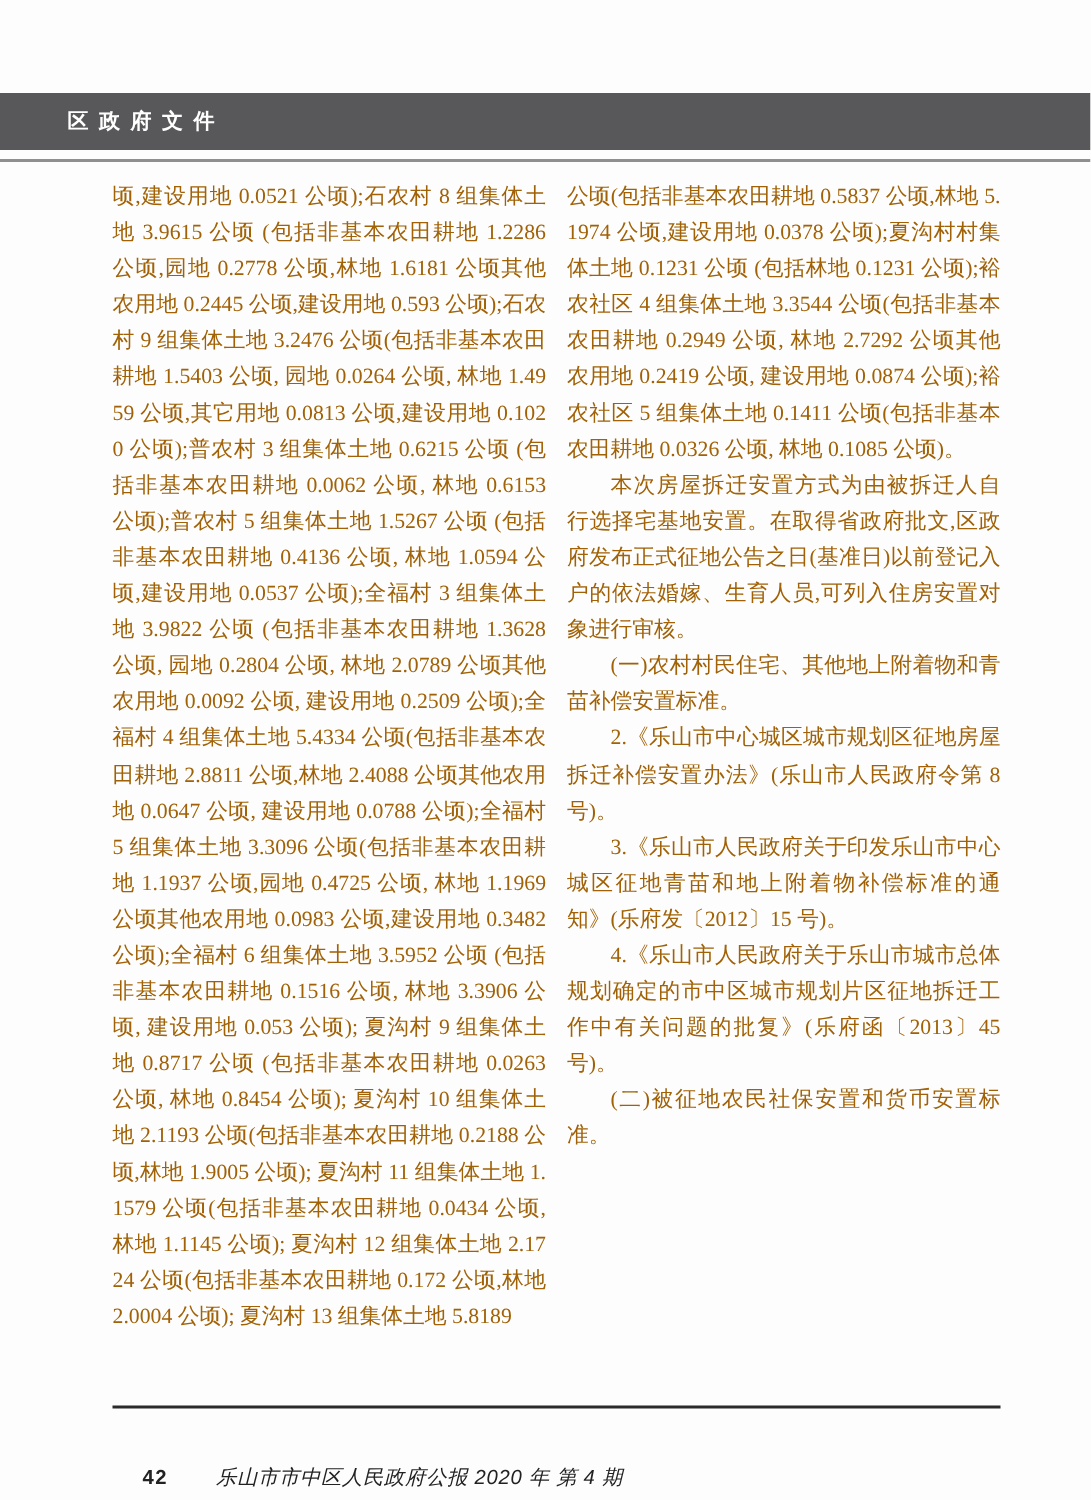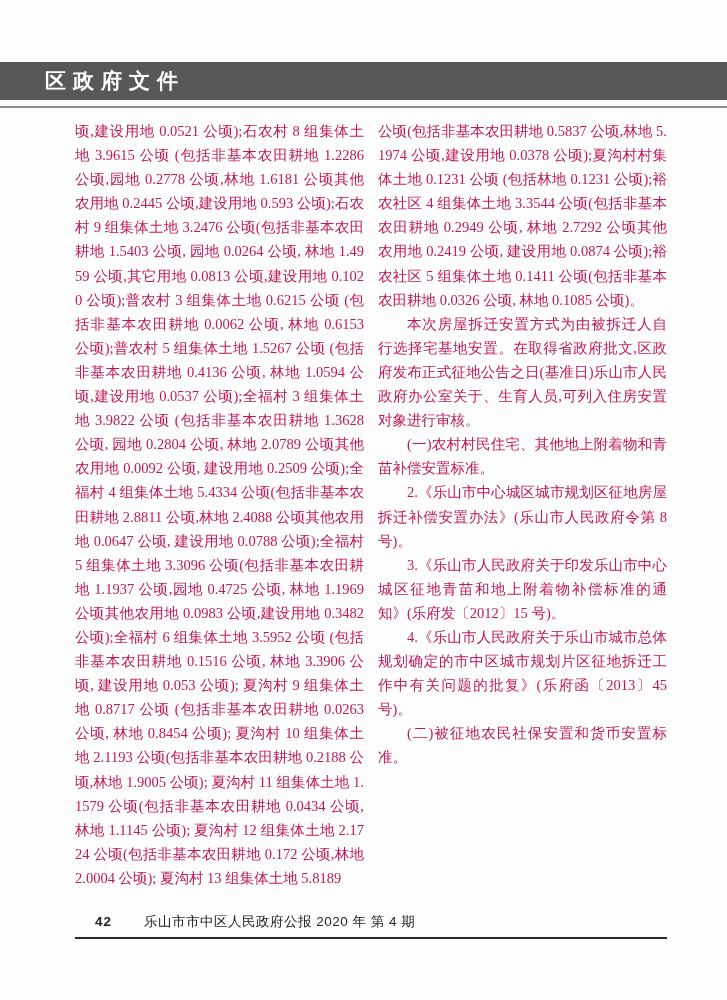--- a/index.html
+++ b/index.html
@@ -13,85 +13,85 @@
   .header-band {
     position: absolute; left: 0; top: 62px;
     width: 727px; height: 38px;
     background: #58585a;
     display: flex; align-items: center;
   }
   .header-title {
     color: #ffffff;
     font-family: "Liberation Sans", sans-serif;
     font-weight: bold;
-    font-size: 21px;
+    font-size: 14px;
     letter-spacing: 7px;
     padding-left: 45px;
     white-space: nowrap;
   }
   .header-rule {
     position: absolute; left: 0; top: 106px;
     width: 727px; height: 2px;
     background: #8f8f8f;
   }
   .content {
     position: absolute; left: 75px; top: 119px;
     width: 592px;
     display: flex; gap: 14px;
   }
   .col { width: 289px; }
   .para {
     margin: 0;
     font-size: 14.5px;
     line-height: 24.1px;
-    color: #be185d;
+    color: #a16207;
     text-align: justify;
     text-justify: inter-ideograph;
     text-indent: 2em;
     word-break: break-all;
   }
   .para.no-indent { text-indent: 0; }
   .para.section-heading {
     font-family: "Liberation Sans", sans-serif;
     font-weight: bold;
     text-align: left;
   }
   .para.kai { }
   .footer-rule {
     position: absolute; left: 75px; top: 937px;
     width: 592px; height: 2px;
     background: #2b2b2b;
   }
   .footer-row {
-    position: absolute; left: 95px; top: 913px;
+    position: absolute; left: 95px; top: 976px;
     font-family: "Liberation Sans", sans-serif;
     font-size: 13.5px;
     color: #222222;
     display: flex; align-items: baseline;
   }
   .footer-page-num { font-weight: 600; margin-right: 32px; letter-spacing: 1px; }
-  .footer-pub { letter-spacing: 0.5px; }
+  .footer-pub { letter-spacing: 0.5px; font-style: italic; }
 </style>
 </head>
 <body>
 
 <div>
 
   <div class="header-band">
     <span class="header-title">区政府文件</span>
   </div>
   <div class="header-rule"></div>
 
   <div class="content">
     <div class="col">
       <p class="para no-indent">顷,建设用地 0.0521 公顷);石农村 8 组集体土地 3.9615 公顷 (包括非基本农田耕地 1.2286 公顷,园地 0.2778 公顷,林地 1.6181 公顷其他农用地 0.2445 公顷,建设用地 0.593 公顷);石农村 9 组集体土地 3.2476 公顷(包括非基本农田耕地 1.5403 公顷, 园地 0.0264 公顷, 林地 1.4959 公顷,其它用地 0.0813 公顷,建设用地 0.1020 公顷);普农村 3 组集体土地 0.6215 公顷 (包括非基本农田耕地 0.0062 公顷, 林地 0.6153 公顷);普农村 5 组集体土地 1.5267 公顷 (包括非基本农田耕地 0.4136 公顷, 林地 1.0594 公顷,建设用地 0.0537 公顷);全福村 3 组集体土地 3.9822 公顷 (包括非基本农田耕地 1.3628 公顷, 园地 0.2804 公顷, 林地 2.0789 公顷其他农用地 0.0092 公顷, 建设用地 0.2509 公顷);全福村 4 组集体土地 5.4334 公顷(包括非基本农田耕地 2.8811 公顷,林地 2.4088 公顷其他农用地 0.0647 公顷, 建设用地 0.0788 公顷);全福村 5 组集体土地 3.3096 公顷(包括非基本农田耕地 1.1937 公顷,园地 0.4725 公顷, 林地 1.1969 公顷其他农用地 0.0983 公顷,建设用地 0.3482 公顷);全福村 6 组集体土地 3.5952 公顷 (包括非基本农田耕地 0.1516 公顷, 林地 3.3906 公顷, 建设用地 0.053 公顷); 夏沟村 9 组集体土地 0.8717 公顷 (包括非基本农田耕地 0.0263 公顷, 林地 0.8454 公顷); 夏沟村 10 组集体土地 2.1193 公顷(包括非基本农田耕地 0.2188 公顷,林地 1.9005 公顷); 夏沟村 11 组集体土地 1.1579 公顷(包括非基本农田耕地 0.0434 公顷,林地 1.1145 公顷); 夏沟村 12 组集体土地 2.1724 公顷(包括非基本农田耕地 0.172 公顷,林地 2.0004 公顷); 夏沟村 13 组集体土地 5.8189</p>
     </div>
     <div class="col">
       <p class="para no-indent">公顷(包括非基本农田耕地 0.5837 公顷,林地 5.1974 公顷,建设用地 0.0378 公顷);夏沟村村集体土地 0.1231 公顷 (包括林地 0.1231 公顷);裕农社区 4 组集体土地 3.3544 公顷(包括非基本农田耕地 0.2949 公顷, 林地 2.7292 公顷其他农用地 0.2419 公顷, 建设用地 0.0874 公顷);裕农社区 5 组集体土地 0.1411 公顷(包括非基本农田耕地 0.0326 公顷, 林地 0.1085 公顷)。</p>
-      <p class="para">本次房屋拆迁安置方式为由被拆迁人自行选择宅基地安置。在取得省政府批文,区政府发布正式征地公告之日(基准日)乐山市人民政府办公室关于、生育人员,可列入住房安置对象进行审核。</p>
+      <p class="para">本次房屋拆迁安置方式为由被拆迁人自行选择宅基地安置。在取得省政府批文,区政府发布正式征地公告之日(基准日)以前登记入户的依法婚嫁、生育人员,可列入住房安置对象进行审核。</p>
       <p class="para kai">(一)农村村民住宅、其他地上附着物和青苗补偿安置标准。</p>
       <p class="para">2.《乐山市中心城区城市规划区征地房屋拆迁补偿安置办法》(乐山市人民政府令第 8 号)。</p>
       <p class="para">3.《乐山市人民政府关于印发乐山市中心城区征地青苗和地上附着物补偿标准的通知》(乐府发〔2012〕15 号)。</p>
       <p class="para">4.《乐山市人民政府关于乐山市城市总体规划确定的市中区城市规划片区征地拆迁工作中有关问题的批复》(乐府函〔2013〕45 号)。</p>
       <p class="para kai">(二)被征地农民社保安置和货币安置标准。</p>
     </div>
   </div>
 
   <div class="footer-rule"></div>
   <div class="footer-row">

